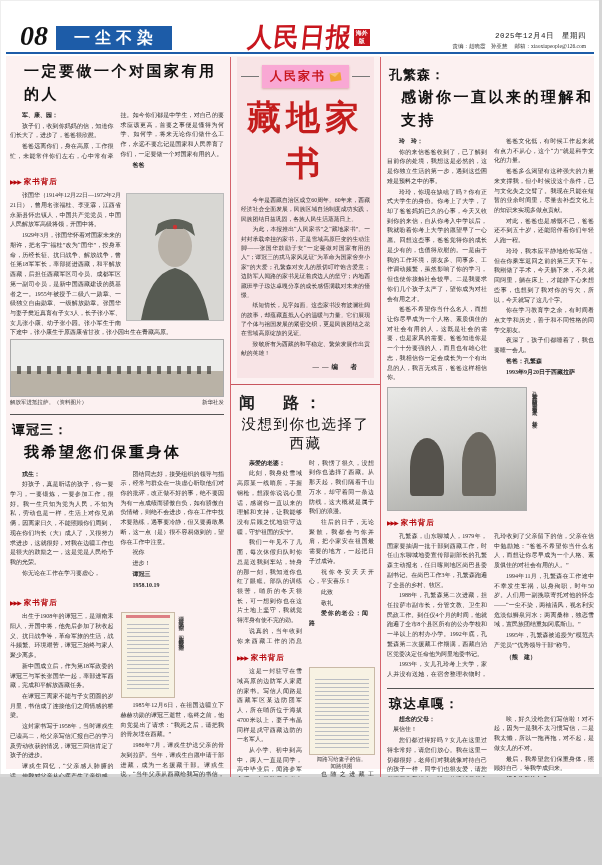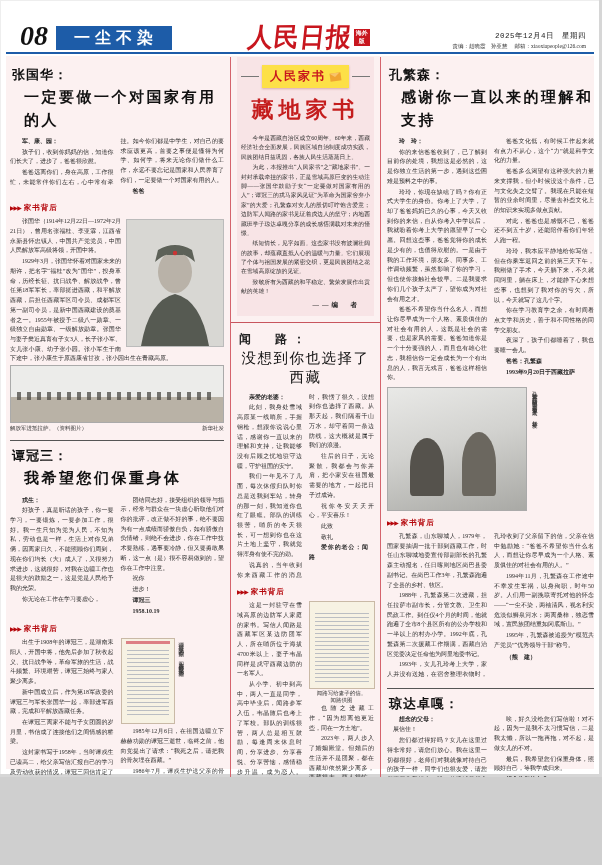--- a/index.html
+++ b/index.html
@@ -57,29 +57,29 @@
   .kong-photo::after{right:30px;width:34px;height:64px;background:#6b675f;}
   .letter-photo{background:#f7f2e3;border:1px solid #c9b9a6;position:relative;overflow:hidden;}
   .letter-photo .lines{position:absolute;inset:8px 5px 5px 5px;
      background:repeating-linear-gradient(180deg,transparent 0 3.2px,#8a93a8 3.2px 4px);opacity:.55;}
   .letter-photo .redhead{position:absolute;top:2px;left:4px;right:4px;height:3px;background:#c34;opacity:.6;}
   .pinkbox{background:#f4dfe1;}
   
   .feature{background:#f8e4e6;padding:8px 4px 6px 4px;}
   .kicker-wrap{display:flex;align-items:center;justify-content:center;gap:3px;margin-bottom:7px;}
   .kicker-dash{flex:1;height:1px;background:#777;}
-  .kicker-box{background:#fde047;box-shadow:0 1px 2px rgba(160,60,60,.35);padding:3px 8px;display:flex;align-items:center;gap:4px;}
+  .kicker-box{background:#f9a8d4;box-shadow:0 1px 2px rgba(160,60,60,.35);padding:3px 8px;display:flex;align-items:center;gap:4px;}
   .kicker-text{color:#c8161e;font-size:12px;font-weight:bold;letter-spacing:2px;}
   .env-icon{width:11px;height:8px;background:#f0a432;position:relative;display:inline-block;transform:rotate(-8deg);}
   .env-icon::after{content:"";position:absolute;left:0;top:0;border-left:5.5px solid transparent;border-right:5.5px solid transparent;border-top:4px solid #f8c36a;}
-  .feature-title{text-align:center;color:#c41d1d;font-size:22px;font-weight:bold;letter-spacing:5px;margin:2px 0 9px 0;}
+  .feature-title{text-align:center;color:#c41d1d;font-size:34px;font-weight:bold;letter-spacing:5px;margin:2px 0 9px 0;}
   .feature .bodytext p{font-size:5.8px;}
   .feature-signoff{text-align:right;font-size:6.5px;font-weight:bold;letter-spacing:3px;padding-right:10px;margin-top:4px;color:#222;}
   .red-rule{border:none;border-top:1px solid #c8555e;margin:6px -6px 2px -6px;}
-  .wen-name{text-align:left;font-size:12px;font-weight:bold;letter-spacing:6px;margin:6px 0 1px 2px;font-family:Liberation Mono, monospace;}
+  .wen-name{text-align:left;font-size:16px;font-weight:bold;letter-spacing:6px;margin:6px 0 1px 2px;font-family:Liberation Mono, monospace;}
   .wen-title{text-align:center;font-size:14.5px;letter-spacing:1.5px;margin:0 0 6px 0;color:#111;}
   .wen-behind-photo{width:64px;height:86px;margin-bottom:1px;}
   .tan-behind-photo{width:52px;height:84px;display:inline-block;vertical-align:top;}
   .qd-photo{width:92px;height:168px;position:relative;display:flex;justify-content:flex-end;padding:4px 2px;box-sizing:border-box;border:1px solid #d8b9bd;}
   .qd-stamp{position:absolute;left:8px;top:4px;width:14px;height:6px;background:#c34;opacity:.55;}
   .smallcap{font-size:5.5px;color:#333;text-align:center;margin-top:1px;}
 </style>
 </head>
 <body>
 
@@ -101,21 +101,20 @@
       </div>
       <div class="staffline">
         <span>责编：赵晓霞　孙亚慧</span><span>邮箱：xiaoxiapeople@126.com</span>
       </div>
     </div>
   </div>
   <div class="header-rule"></div>
 
   <div class="col col-left">
     <div>
-      <div class="art-name">张国华：</div>
       <div class="art-title">一定要做一个对国家有用的人</div>
       <div class="letter">
         <p class="salut">军、康、园：</p>
         <p>孩子们，收到你妈妈的信，知道你们长大了，进步了，爸爸很欣慰。</p>
           <p>爸爸远离你们，身在高原，工作很忙，未能常伴你们左右，心中常有牵挂。如今你们都是中学生，对自己的要求应该更高，首要之事便是懂得为何学、如何学，将来无论你们做什么工作，永远不要忘记是国家和人民养育了你们，一定要做一个对国家有用的人。</p>
         <p class="signoff">爸爸</p>
       </div>
       <div class="behind-label">
         <span class="arrows">▶▶▶</span><span>家书背后</span>
       </div>

